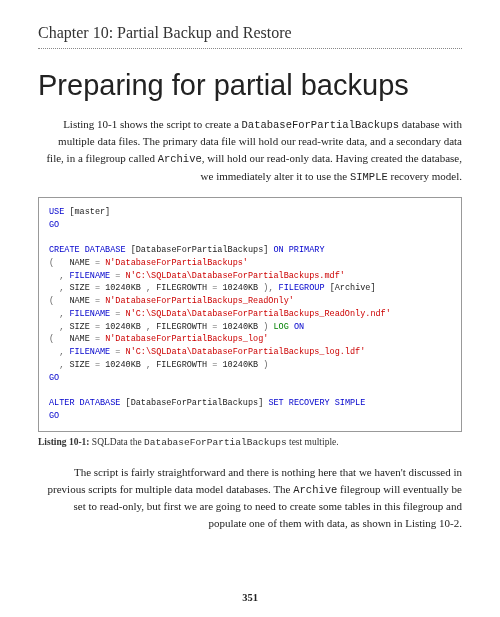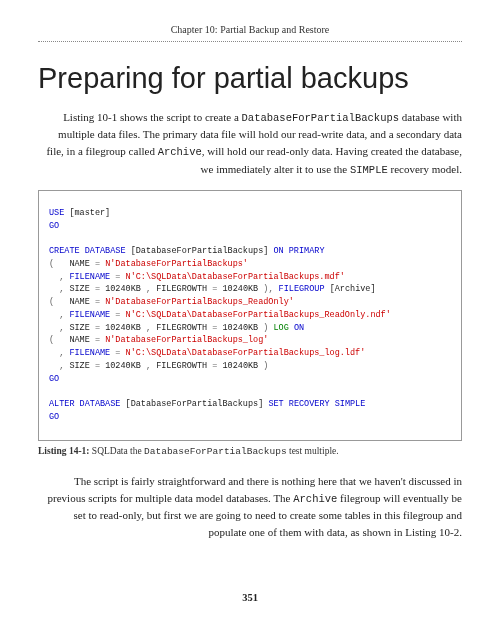--- a/index.html
+++ b/index.html
@@ -6,22 +6,21 @@
   body {
     width: 500px;
     height: 617px;
     background: #fff;
     font-family: Georgia, 'Times New Roman', serif;
     color: #222;
     padding: 24px 38px 18px 38px;
     position: relative;
   }
   .chapter-header {
-    text-align: center;
-    font-size: 10px;
+    font-size: 16px;
     font-family: Georgia, serif;
     color: #333;
     padding-bottom: 6px;
     border-bottom: 1.5px dotted #888;
     margin-bottom: 20px;
   }
   .section-title {
     font-family: 'Segoe UI', 'Helvetica Neue', Arial, sans-serif;
     font-weight: 300;
     font-size: 29px;
@@ -34,21 +33,21 @@
     color: #222;
     margin-bottom: 12px;
     text-align: right;
   }
   .mono-inline {
     font-family: 'Courier New', monospace;
     font-size: 10.5px;
   }
   .code-block {
     border: 1px solid #999;
-    padding: 16px 10px;
+    padding: 8px 10px;
     font-family: 'Courier New', monospace;
     font-size: 8.5px;
     line-height: 1.5;
     white-space: pre;
     margin-bottom: 5px;
     overflow: hidden;
   }
   .kw-blue { color: #0000cc; }
   .kw-green { color: #008000; }
   .kw-red { color: #cc0000; }
@@ -93,20 +92,20 @@
 <span>  </span><span class="kw-gray">,</span><span> SIZE </span><span class="kw-gray">=</span><span> 10240KB </span><span class="kw-gray">,</span><span> FILEGROWTH </span><span class="kw-gray">=</span><span> 10240KB </span><span class="kw-gray">)</span><span class="kw-green"> LOG</span><span class="kw-blue"> ON</span>
 <span class="kw-gray">(</span><span>   NAME </span><span class="kw-gray">=</span><span class="kw-red"> N'DatabaseForPartialBackups_log'</span>
 <span>  </span><span class="kw-gray">,</span><span class="kw-blue"> FILENAME </span><span class="kw-gray">=</span><span class="kw-red"> N'C:\SQLData\DatabaseForPartialBackups_log.ldf'</span>
 <span>  </span><span class="kw-gray">,</span><span> SIZE </span><span class="kw-gray">=</span><span> 10240KB </span><span class="kw-gray">,</span><span> FILEGROWTH </span><span class="kw-gray">=</span><span> 10240KB </span><span class="kw-gray">)</span>
 <span class="kw-blue">GO</span>
 
 <span class="kw-blue">ALTER</span><span class="kw-blue"> DATABASE</span><span> [DatabaseForPartialBackups] </span><span class="kw-blue">SET</span><span class="kw-blue"> RECOVERY</span><span class="kw-blue"> SIMPLE</span>
 <span class="kw-blue">GO</span></div>
 
 <div class="listing-caption">
-  <b>Listing 14-1:</b><span>  SQLData the </span><span class="mono-inline">DatabaseForPartialBackups</span><span> test multiple.</span>
+  <b>Listing 10-1:</b><span>  SQLData the </span><span class="mono-inline">DatabaseForPartialBackups</span><span> test multiple.</span>
 </div>
 
 <p class="body-text">
   <span>The script is fairly straightforward and there is nothing here that we haven't discussed in previous scripts for multiple data model databases. The </span><span class="mono-inline">Archive</span><span> filegroup will eventually be set to read-only, but first we are going to need to create some tables in this filegroup and populate one of them with data, as shown in Listing 10-2.</span>
 </p>
 
 <div class="page-number">351</div>
 
 </body></html>

